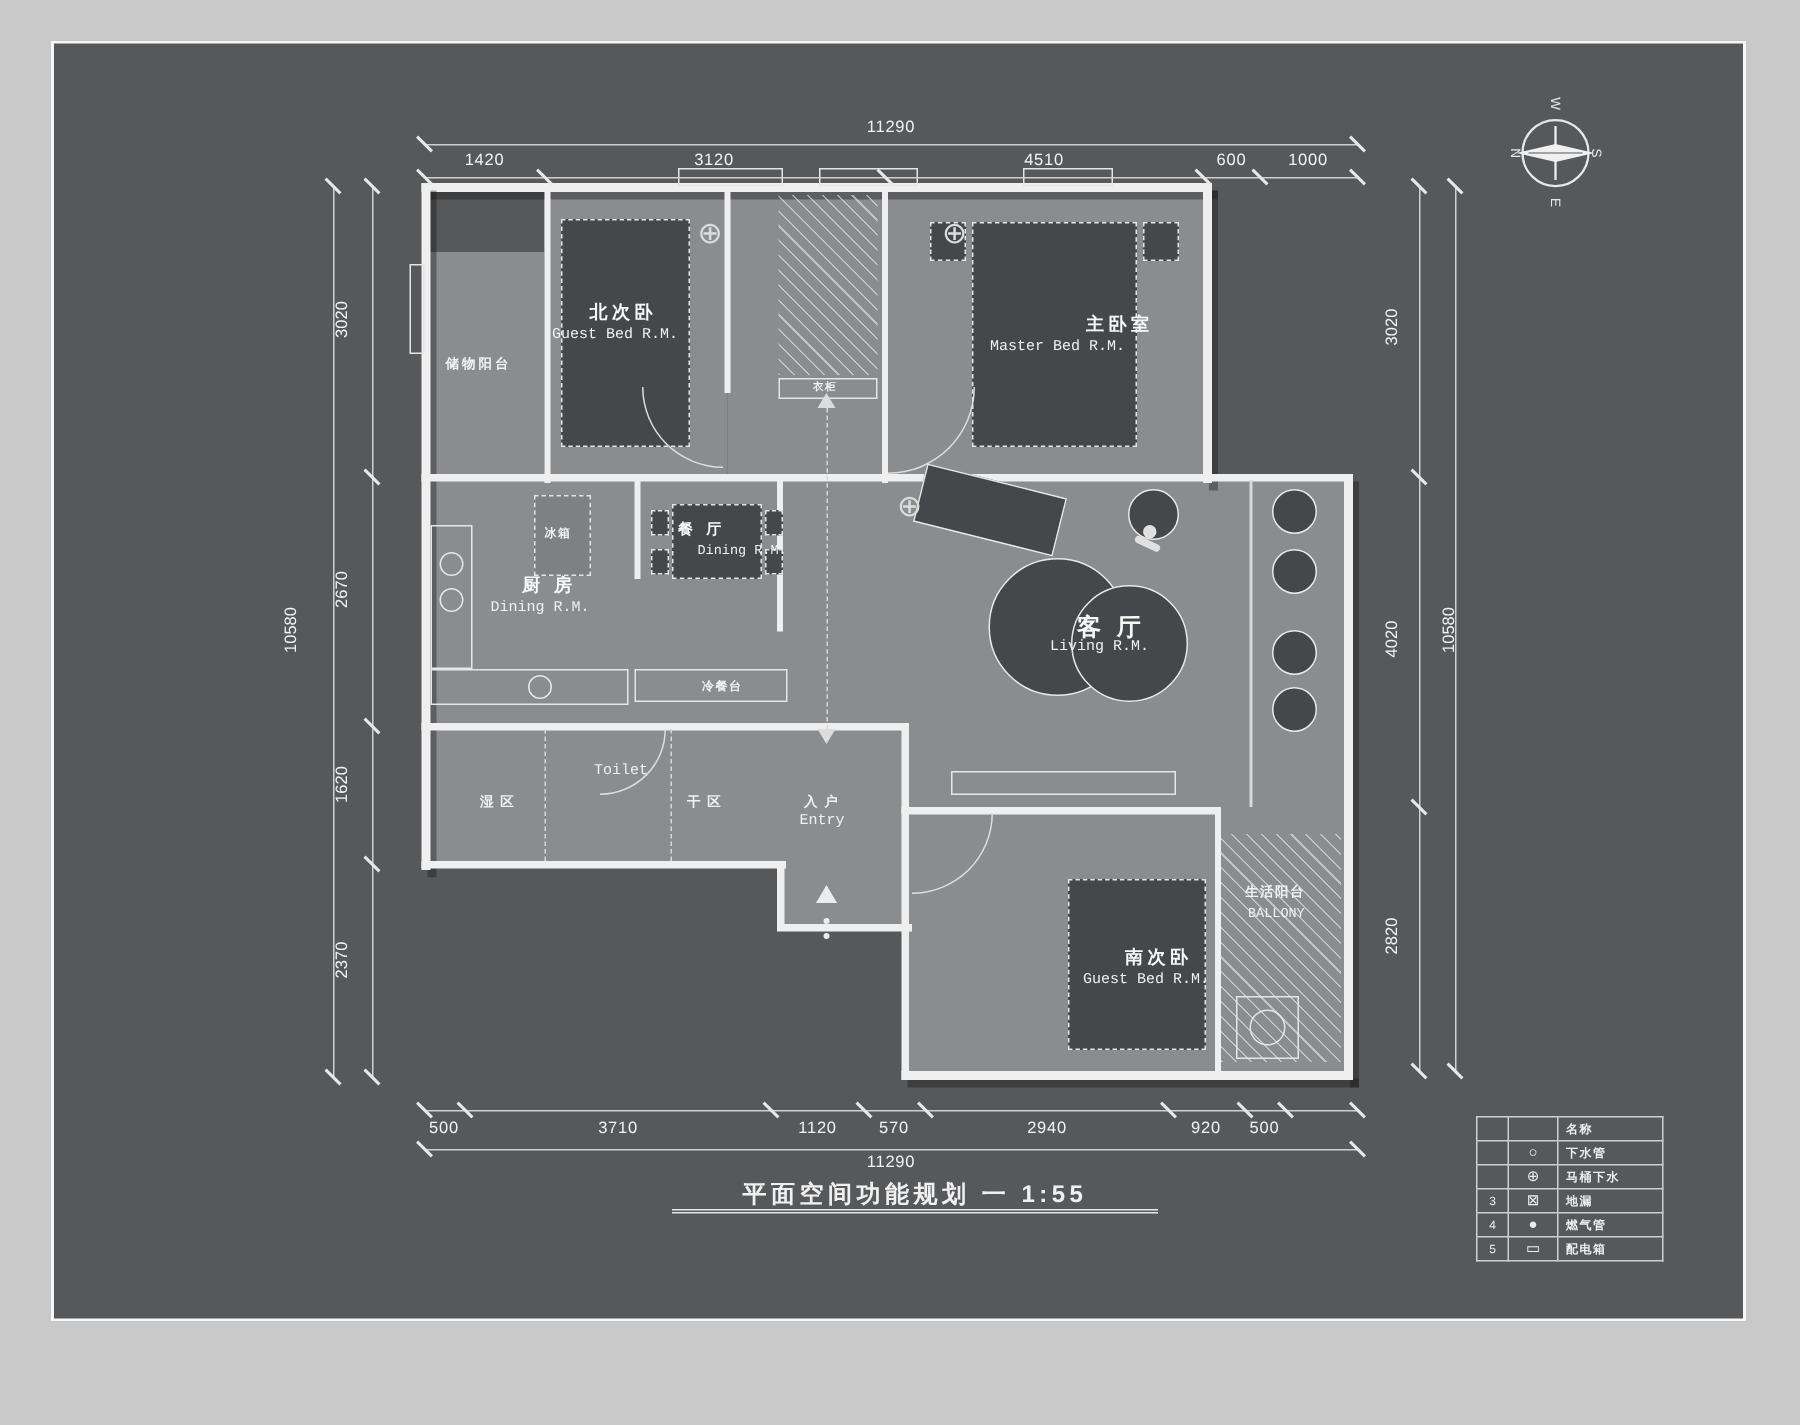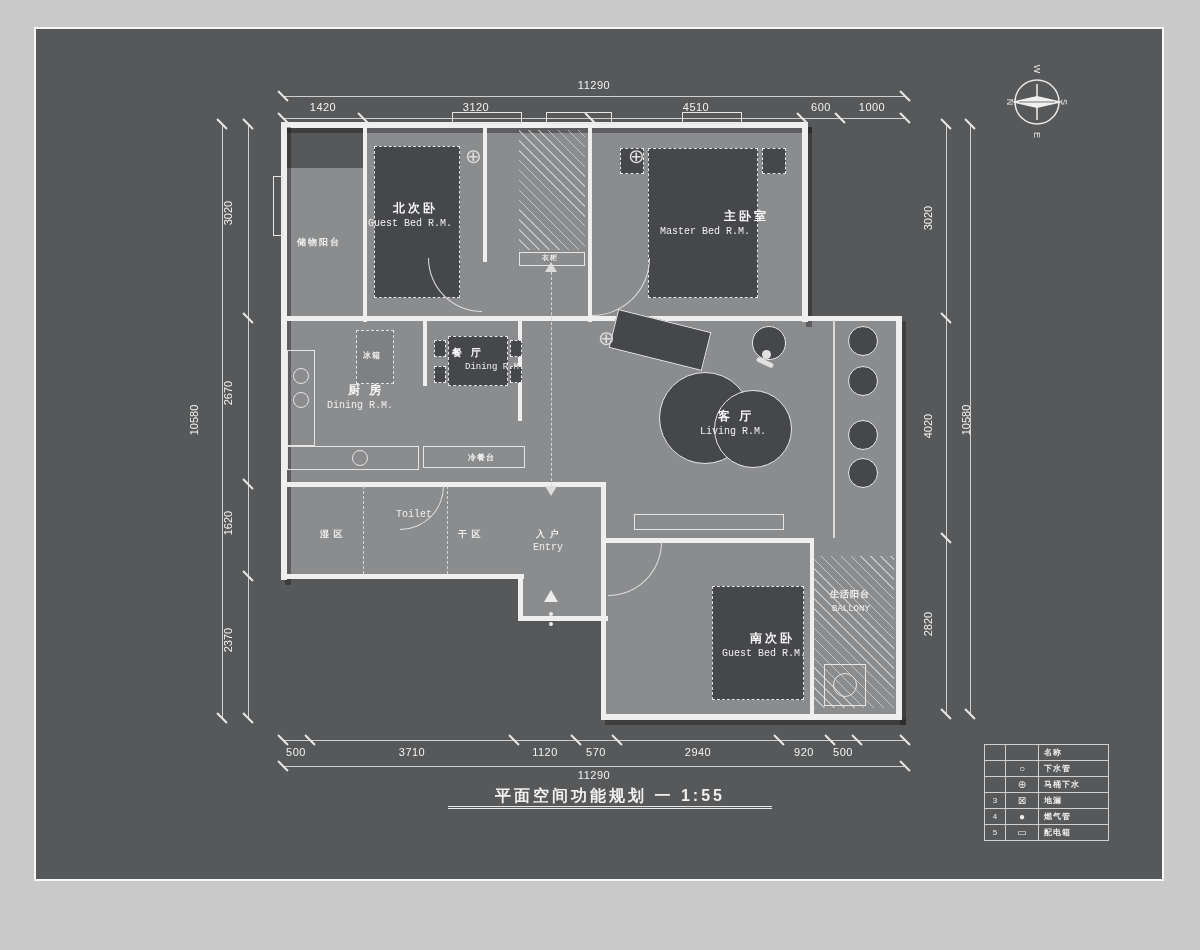--- a/index.html
+++ b/index.html
@@ -139,21 +139,21 @@
   <span class="slab" style="left:297px;top:236px;font-size:9px;letter-spacing:2px;">储物阳台</span>
   <span class="cnlab" style="left:393px;top:200px;">北次卧</span>
   <span class="enlab" style="left:368px;top:218px;">Guest Bed R.M.</span>
   <span class="cnlab" style="left:692px;top:208px;margin-left:32px;">主卧室</span>
   <span class="enlab" style="left:660px;top:226px;">Master Bed R.M.</span>
   <span class="slab" style="left:363px;top:350px;">冰箱</span>
   <span class="cnlab" style="left:348px;top:382px;">厨 房</span>
   <span class="enlab" style="left:327px;top:400px;">Dining R.M.</span>
   <span class="cnlab" style="left:452px;top:346px;font-size:10px;">餐 厅</span>
   <span class="enlab" style="left:437px;top:362px;font-size:9px;padding-left:28px;">Dining R.M.</span>
-  <span class="cnlab" style="left:718px;top:408px;font-size:12px;">客 厅</span>
+  <span class="cnlab" style="left:718px;top:408px;font-size:16px;">客 厅</span>
   <span class="enlab" style="left:700px;top:426px;">Living R.M.</span>
   <span class="cnlab" style="left:750px;top:630px;">南次卧</span>
   <span class="enlab" style="left:722px;top:648px;">Guest Bed R.M.</span>
   <span class="slab" style="left:320px;top:528px;font-size:9px;">湿 区</span>
   <span class="enlab" style="left:396px;top:509px;">Toilet</span>
   <span class="slab" style="left:458px;top:528px;font-size:9px;">干 区</span>
   <span class="slab" style="left:536px;top:528px;font-size:9px;">入 户</span>
   <span class="enlab" style="left:533px;top:542px;">Entry</span>
   <span class="slab" style="left:830px;top:588px;font-size:9px;">生活阳台</span>
   <span class="enlab" style="left:832px;top:604px;font-size:9px;">BALLONY</span>

